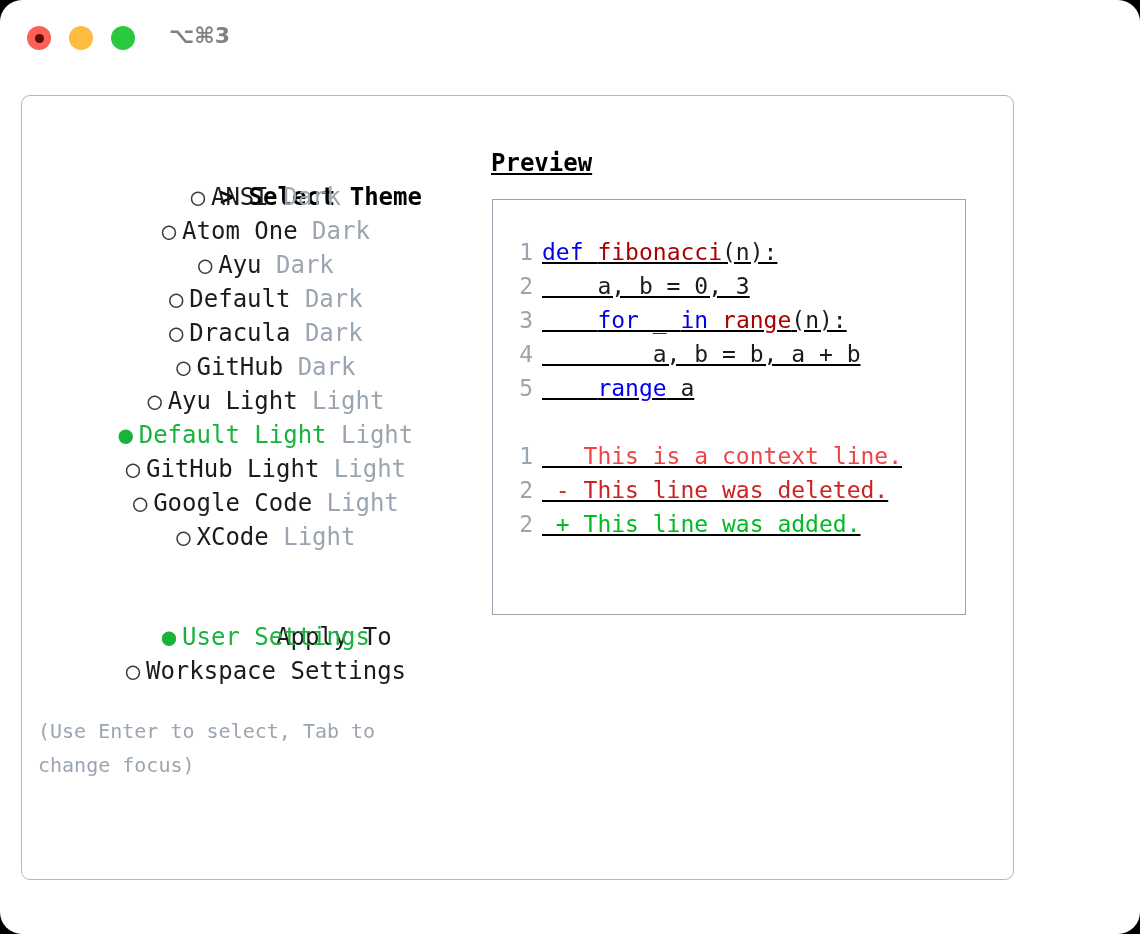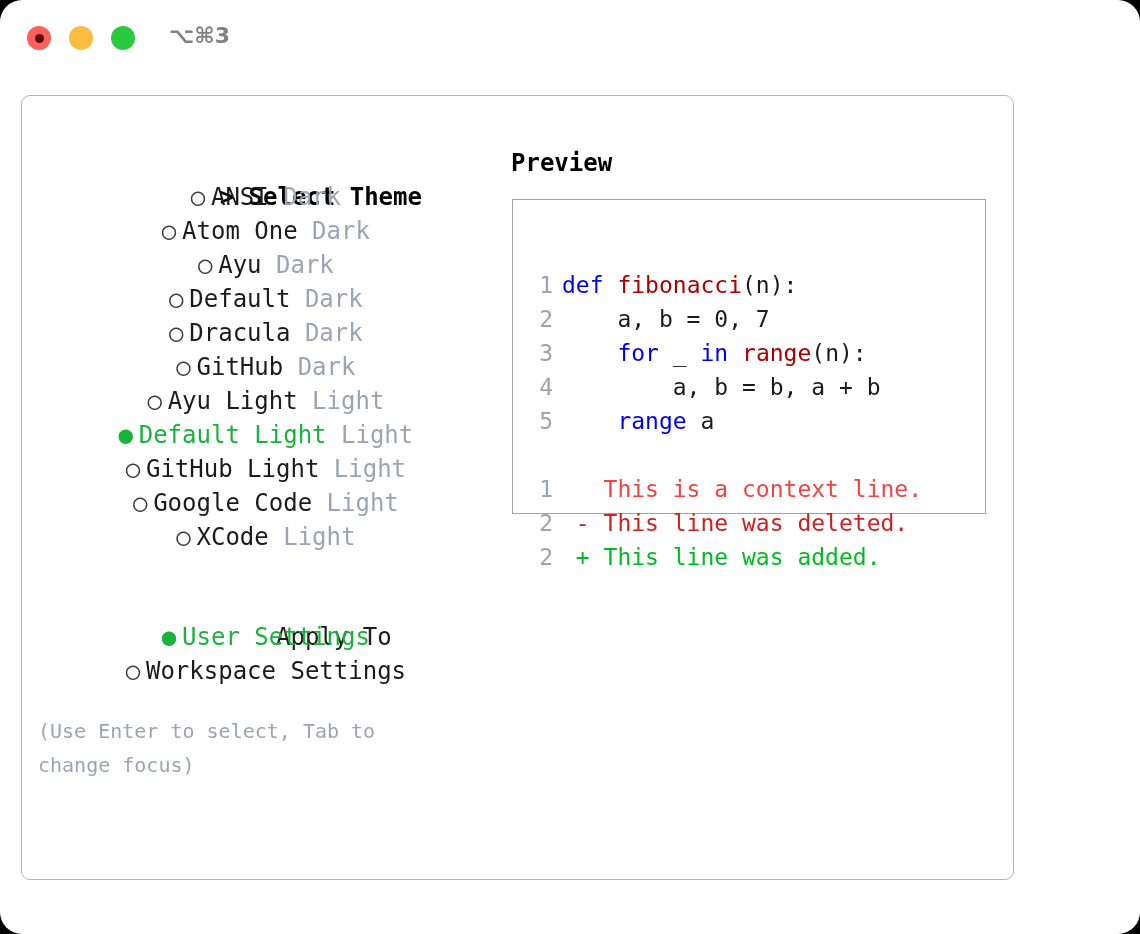--- a/index.html
+++ b/index.html
@@ -116,40 +116,41 @@
     font-size: 20px;
     line-height: 34px;
     color: #9aa5b1;
     width: 420px;
     white-space: pre-wrap;
   }
 
   
   #right-col {
     position: absolute;
-    left: 488px;
+    left: 468px;
     top: 50px;
     width: 490px;
+    text-decoration: underline;
   }
   #preview-label {
     font-size: 24px;
     font-weight: bold;
     color: #000000;
     line-height: 34px;
     margin-left: 1px;
   }
   #preview-box {
     margin-top: 19px;
     margin-left: 2px;
     width: 474px;
-    height: 315px;
+    height: 416px;
     border: 1.6px solid #9aa5b1;
     box-sizing: border-box;
     background: #ffffff;
-    padding: 68px 0 0 14px;
+    padding: 35px 0 0 14px;
   }
   .code-line {
     font-size: 23px;
     line-height: 34px;
     white-space: pre;
   }
   .ln {
     display: inline-block;
     width: 26px;
     text-align: right;
@@ -212,21 +213,21 @@
 
       <div id="hint">(Use Enter to select, Tab to
 change focus)</div>
     </div>
 
     <div id="right-col">
       <div id="preview-label">Preview</div>
       <div id="preview-box">
         <div id="code-block">
             <div class="code-line"><span class="ln">1</span><span class="tok-kw">def </span><span class="tok-fn">fibonacci</span><span class="tok-pl">(n):</span></div>
-            <div class="code-line"><span class="ln">2</span><span class="tok-pl">    a, b = 0, 7</span></div>
+            <div class="code-line"><span class="ln">2</span><span class="tok-pl">    a, b = 0, 3</span></div>
             <div class="code-line"><span class="ln">3</span><span class="tok-pl">    </span><span class="tok-kw">for</span><span class="tok-pl"> _ </span><span class="tok-kw">in </span><span class="tok-fn">range</span><span class="tok-pl">(n):</span></div>
             <div class="code-line"><span class="ln">4</span><span class="tok-pl">        a, b = b, a + b</span></div>
             <div class="code-line"><span class="ln">5</span><span class="tok-pl">    </span><span class="tok-kw">range</span><span class="tok-pl"> a</span></div>
           </div>
         <div class="code-gap"></div>
         <div id="diff-block">
             <div class="code-line"><span class="ln">1</span><span class="tok-ctx">   This is a context line.</span></div>
             <div class="code-line"><span class="ln">2</span><span class="tok-del"> - This line was deleted.</span></div>
             <div class="code-line"><span class="ln">2</span><span class="tok-add"> + This line was added.</span></div>
           </div>

